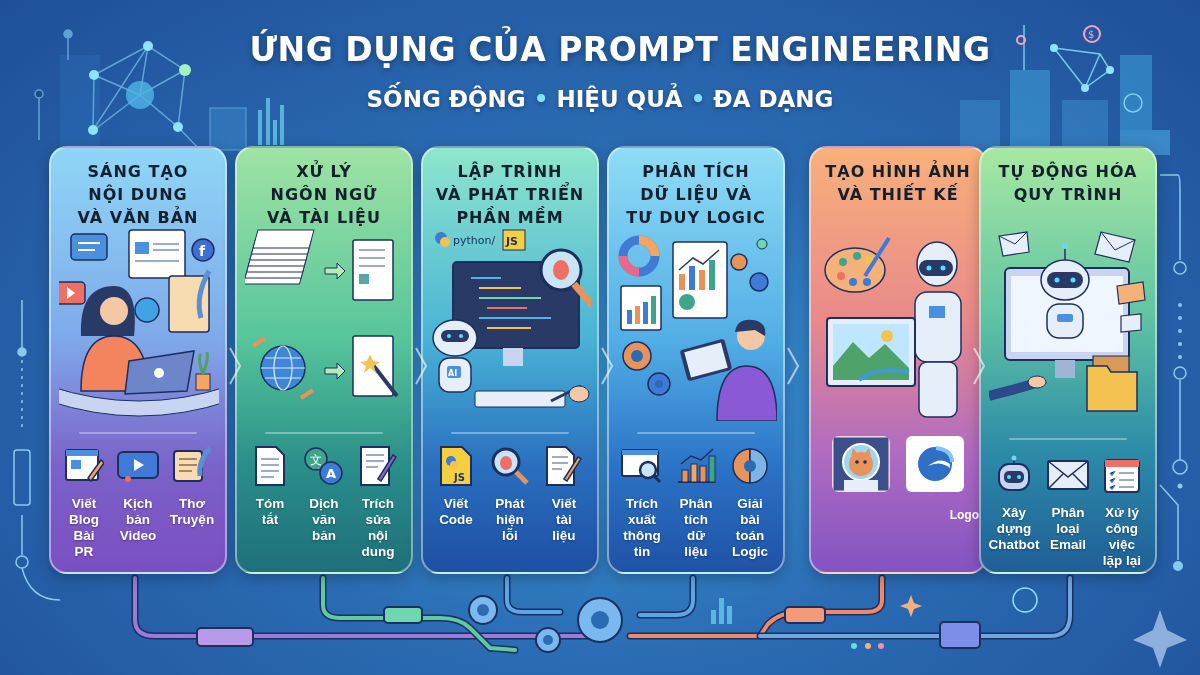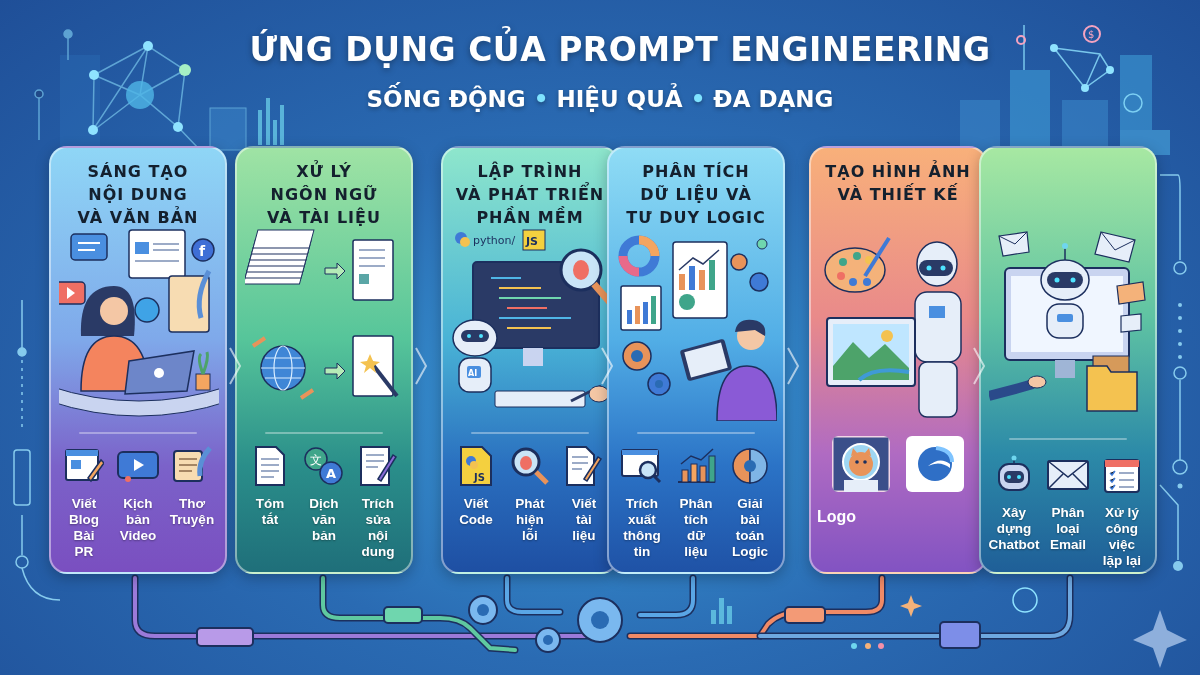--- a/index.html
+++ b/index.html
@@ -37,28 +37,28 @@
   .items { position: absolute; top: 296px; left: 6px; right: 6px; display: flex; justify-content: space-around; }
   .item { width: 54px; display: flex; flex-direction: column; align-items: center; }
   .item-icon { width: 44px; height: 44px; display: flex; align-items: center; justify-content: center; }
   .item-label {
     margin-top: 8px; font-family: "Liberation Sans", sans-serif; font-weight: bold;
     font-size: 13.5px; line-height: 16px; text-align: center; color: #fff; white-space: pre-line;
     text-shadow: 0 1px 2px rgba(0,0,0,0.35);
   }
   .c1 { left: 0; background: linear-gradient(180deg, #8fd6f6 0%, #7fa9ea 45%, #7b62c9 75%, #7a4fc0 100%); }
   .c2 { left: 186px; background: linear-gradient(180deg, #9fe3a4 0%, #56c59a 45%, #2a8e8a 75%, #1f6f7a 100%); }
-  .c3 { left: 372px; background: linear-gradient(180deg, #8ee6cc 0%, #49b3d6 45%, #2a6fbf 75%, #1e4fa3 100%); margin-left: 20px; }
+  .c3 { left: 372px; background: linear-gradient(180deg, #8ee6cc 0%, #49b3d6 45%, #2a6fbf 75%, #1e4fa3 100%); }
   .c4 { left: 558px; background: linear-gradient(180deg, #8fdcf5 0%, #52aee6 45%, #2b73c6 75%, #1f52a6 100%); }
   .c5 { left: 760px; background: linear-gradient(180deg, #f8b07a 0%, #e98a8a 40%, #b06bc2 72%, #8253c2 100%); }
   .c6 { left: 930px; background: linear-gradient(180deg, #a7e8a2 0%, #5fc3a3 40%, #2c8aa8 72%, #1f5f98 100%); }
   .arrow { position: absolute; top: 200px; width: 14px; height: 40px; }
   .logo-row { display: flex; justify-content: center; gap: 16px; margin-top: -8px; }
   .logo-tile { width: 58px; height: 56px; border-radius: 6px; overflow: hidden; }
-  .logo-label { text-align: left; margin-top: 16px; font-family: "Liberation Sans", sans-serif; font-weight: bold; font-size: 16px; color: #fff; }
+  .logo-label { text-align: right; margin-top: 16px; font-family: "Liberation Sans", sans-serif; font-weight: bold; font-size: 12px; color: #fff; }
 </style>
 </head>
 <body>
 
 <svg class="bg-deco" width="1200" height="675" viewBox="0 0 1200 675">
 
   <g opacity="0.55" stroke="#8fe3ff" fill="none" stroke-width="1.5">
     <rect x="60" y="55" width="40" height="100" fill="#2f78c2" stroke="none" opacity="0.5"></rect>
     <line x1="68" y1="35" x2="68" y2="60"></line>
     <circle cx="68" cy="34" r="4" fill="#8fe3ff"></circle>
@@ -552,20 +552,22 @@
               <path d="M44 28 Q 34 20 22 30 Q 34 24 44 32 Z" fill="#fff"></path>
               <path d="M30 12 Q 46 14 46 26" stroke="#7fc4ff" stroke-width="4" fill="none"></path>
             </svg>
         </div>
       </div>
       <div class="logo-label">Logo</div>
     </div>
   </div>
 
   <div class="card c6">
+    <div class="card-head">TỰ ĐỘNG HÓA
+QUY TRÌNH</div>
     <svg class="illus" viewBox="0 0 160 195">
       <path d="M10 10 L38 6 L40 26 L14 30 Z" fill="#e6eef9" stroke="#1c2f5e" stroke-width="1.2"></path>
       <path d="M10 10 L26 18 L38 6" stroke="#1c2f5e" stroke-width="1" fill="none"></path>
       <path d="M112 6 L146 14 L140 36 L106 28 Z" fill="#e6eef9" stroke="#1c2f5e" stroke-width="1.2"></path>
       <path d="M112 6 L126 24 L146 14" stroke="#1c2f5e" stroke-width="1" fill="none"></path>
       <rect x="16" y="42" width="124" height="92" rx="5" fill="#c9d4f0" stroke="#1c2f5e" stroke-width="2"></rect>
       <rect x="22" y="50" width="112" height="76" fill="#f0f6ff"></rect>
       <rect x="66" y="134" width="20" height="18" fill="#9fb5d6"></rect>
       <line x1="76" y1="22" x2="76" y2="34" stroke="#1c2f5e" stroke-width="1.5"></line>
         <circle cx="76" cy="20" r="3" fill="#6fd6ee"></circle>

